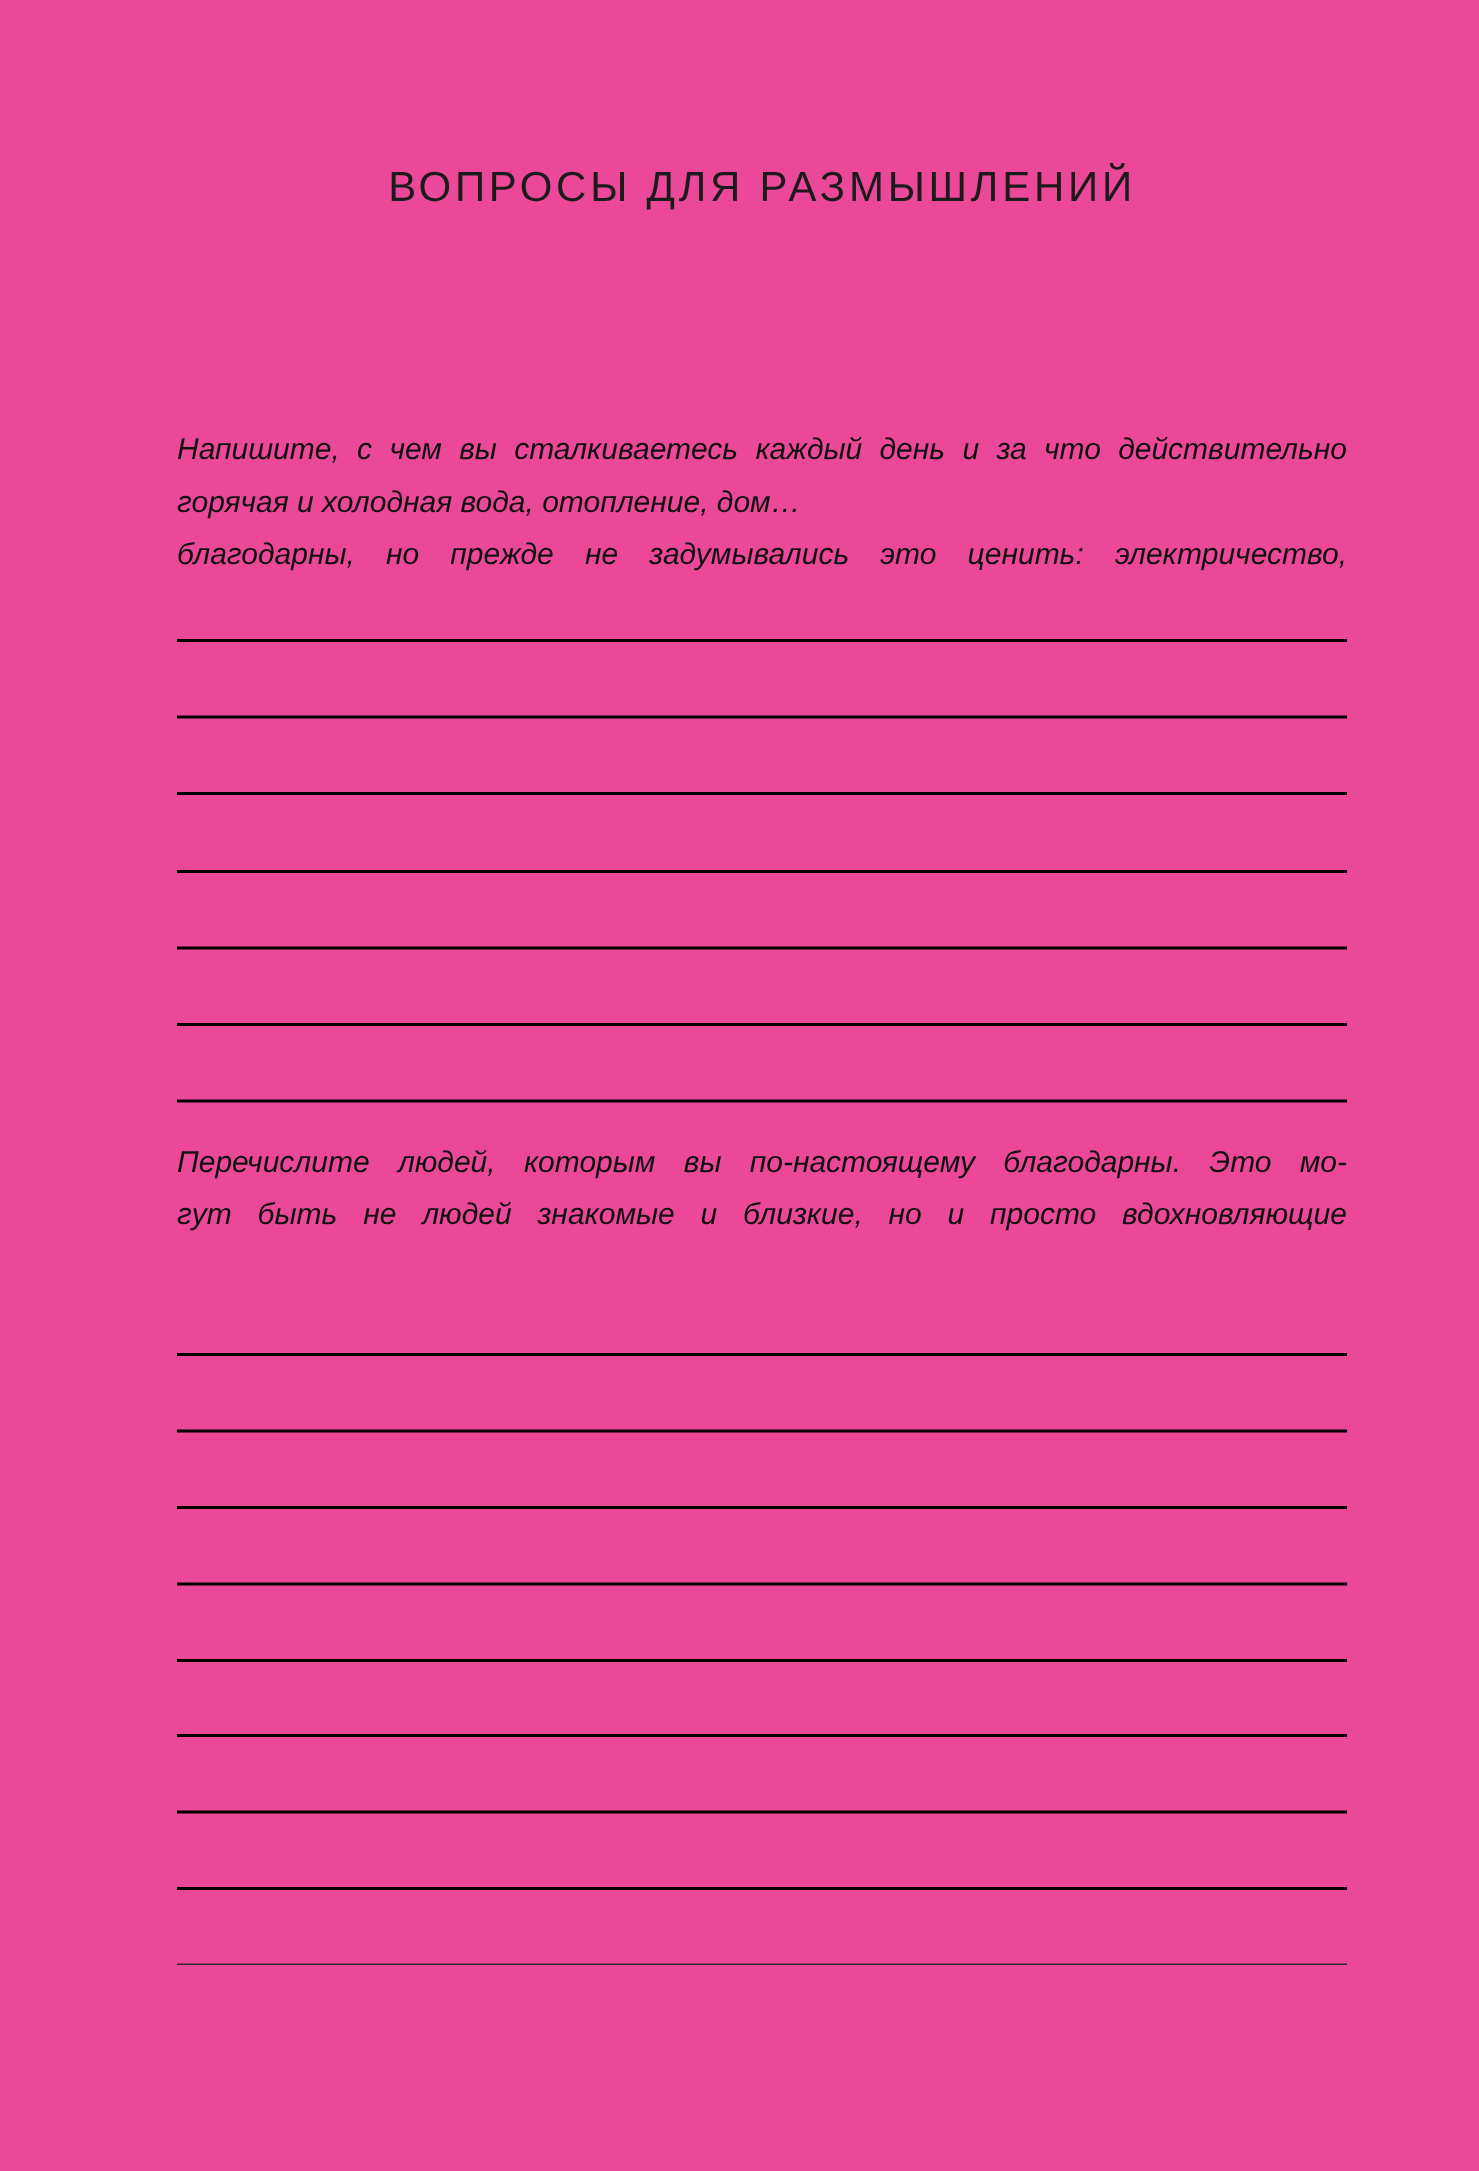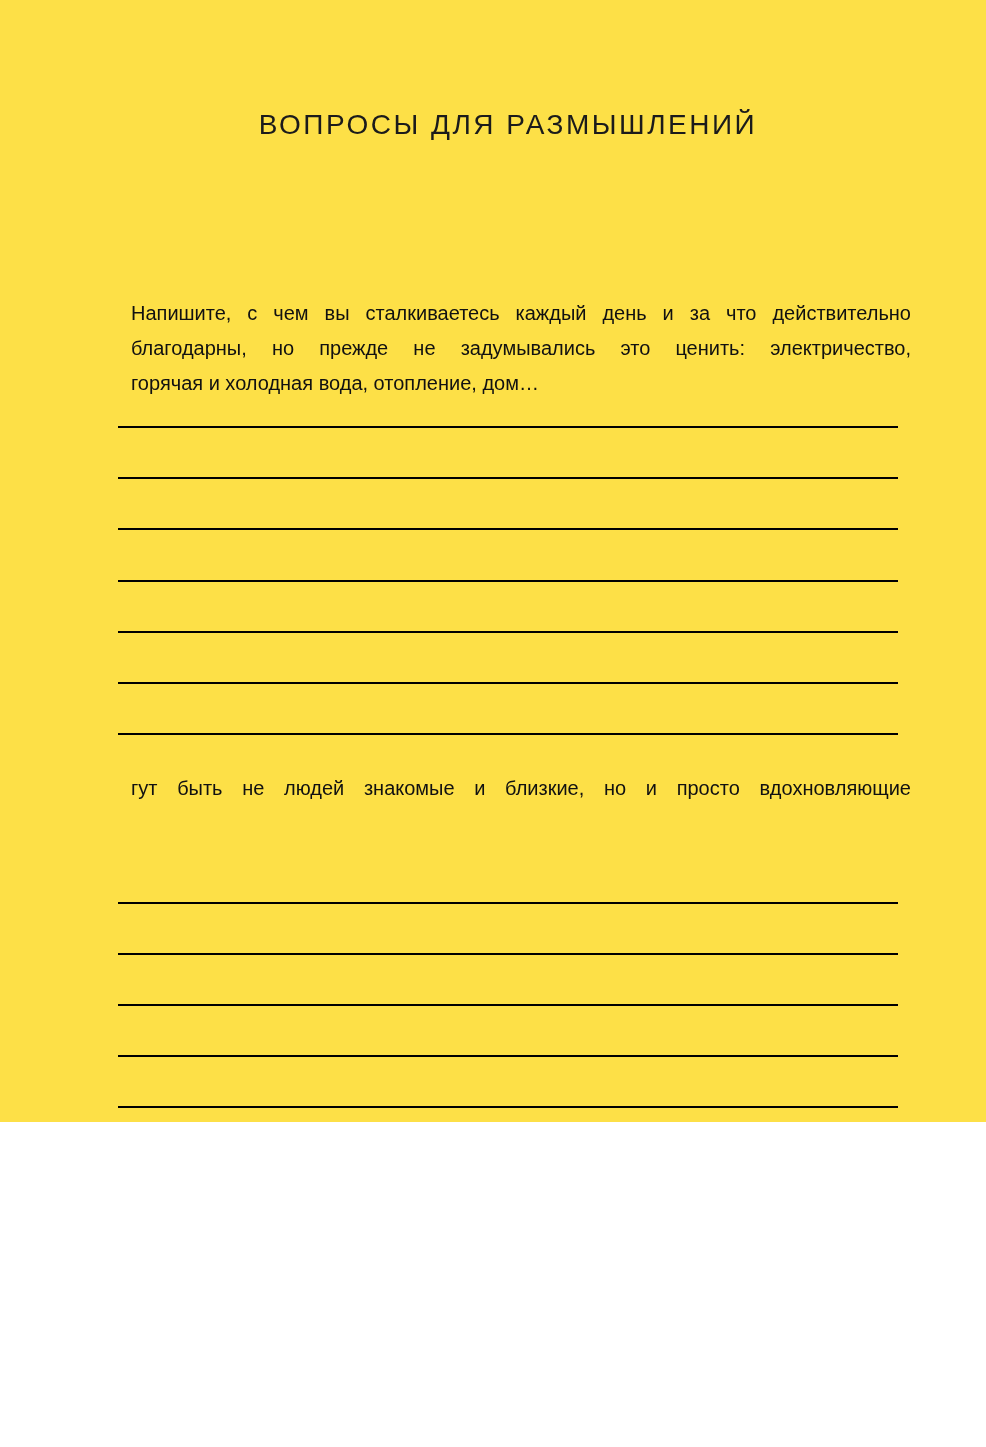--- a/index.html
+++ b/index.html
@@ -3,47 +3,48 @@
 <meta charset="utf-8">
 <style>
   html, body {
     margin: 0;
     padding: 0;
     background: #ffffff;
   }
   .page {
     position: relative;
     width: 986px;
-    height: 1122px;
-    background: #fde047;
+    height: 1447px;
+    background: #ec4899;
     font-family: "Liberation Sans", "DejaVu Sans", sans-serif;
     color: #161616;
     overflow: hidden;
   }
   .content-col {
     position: absolute;
     left: 118px;
     width: 780px;
   }
   .title {
     top: 108px;
     margin: 0;
     font-size: 28px;
     font-weight: 400;
     letter-spacing: 2.5px;
     text-align: center;
     color: #1b1b1b;
     line-height: 34px;
   }
   .para {
-    margin: 13px;
+    margin: 0;
     font-size: 20px;
     font-weight: 500;
     line-height: 35px;
     color: #111111;
+    font-style: italic;
   }
   .para .line {
     display: block;
     white-space: nowrap;
     text-align: justify;
     text-align-last: justify;
   }
   .para .line.end {
     text-align-last: left;
   }
@@ -66,36 +67,37 @@
 </head>
 <body>
 
 <div class="page">
 
   <h1 class="content-col title">ВОПРОСЫ ДЛЯ РАЗМЫШЛЕНИЙ</h1>
 
   <section>
     <p class="content-col para q1-text">
       <span class="line">Напишите, с чем вы сталкиваетесь каждый день и за что действительно</span>
+      <span class="line end">горячая и холодная вода, отопление, дом…</span>
       <span class="line">благодарны, но прежде не задумывались это ценить: электричество,</span>
-      <span class="line end">горячая и холодная вода, отопление, дом…</span>
     </p>
     <div class="rules rules-a">
       <div class="rule"></div>
     <div class="rule"></div>
         <div class="rule"></div>
         <div class="rule"></div>
         <div class="rule"></div>
         <div class="rule"></div>
         <div class="rule"></div>
       </div>
   </section>
 
   <section>
     <p class="content-col para q2-text">
+      <span class="line">Перечислите людей, которым вы по-настоящему благодарны. Это мо-</span>
       <span class="line">гут быть не людей знакомые и близкие, но и просто вдохновляющие</span>
     </p>
     <div class="rules rules-b">
       <div class="rule"></div>
     <div class="rule"></div>
         <div class="rule"></div>
         <div class="rule"></div>
         <div class="rule"></div>
         <div class="rule"></div>
         <div class="rule"></div>

